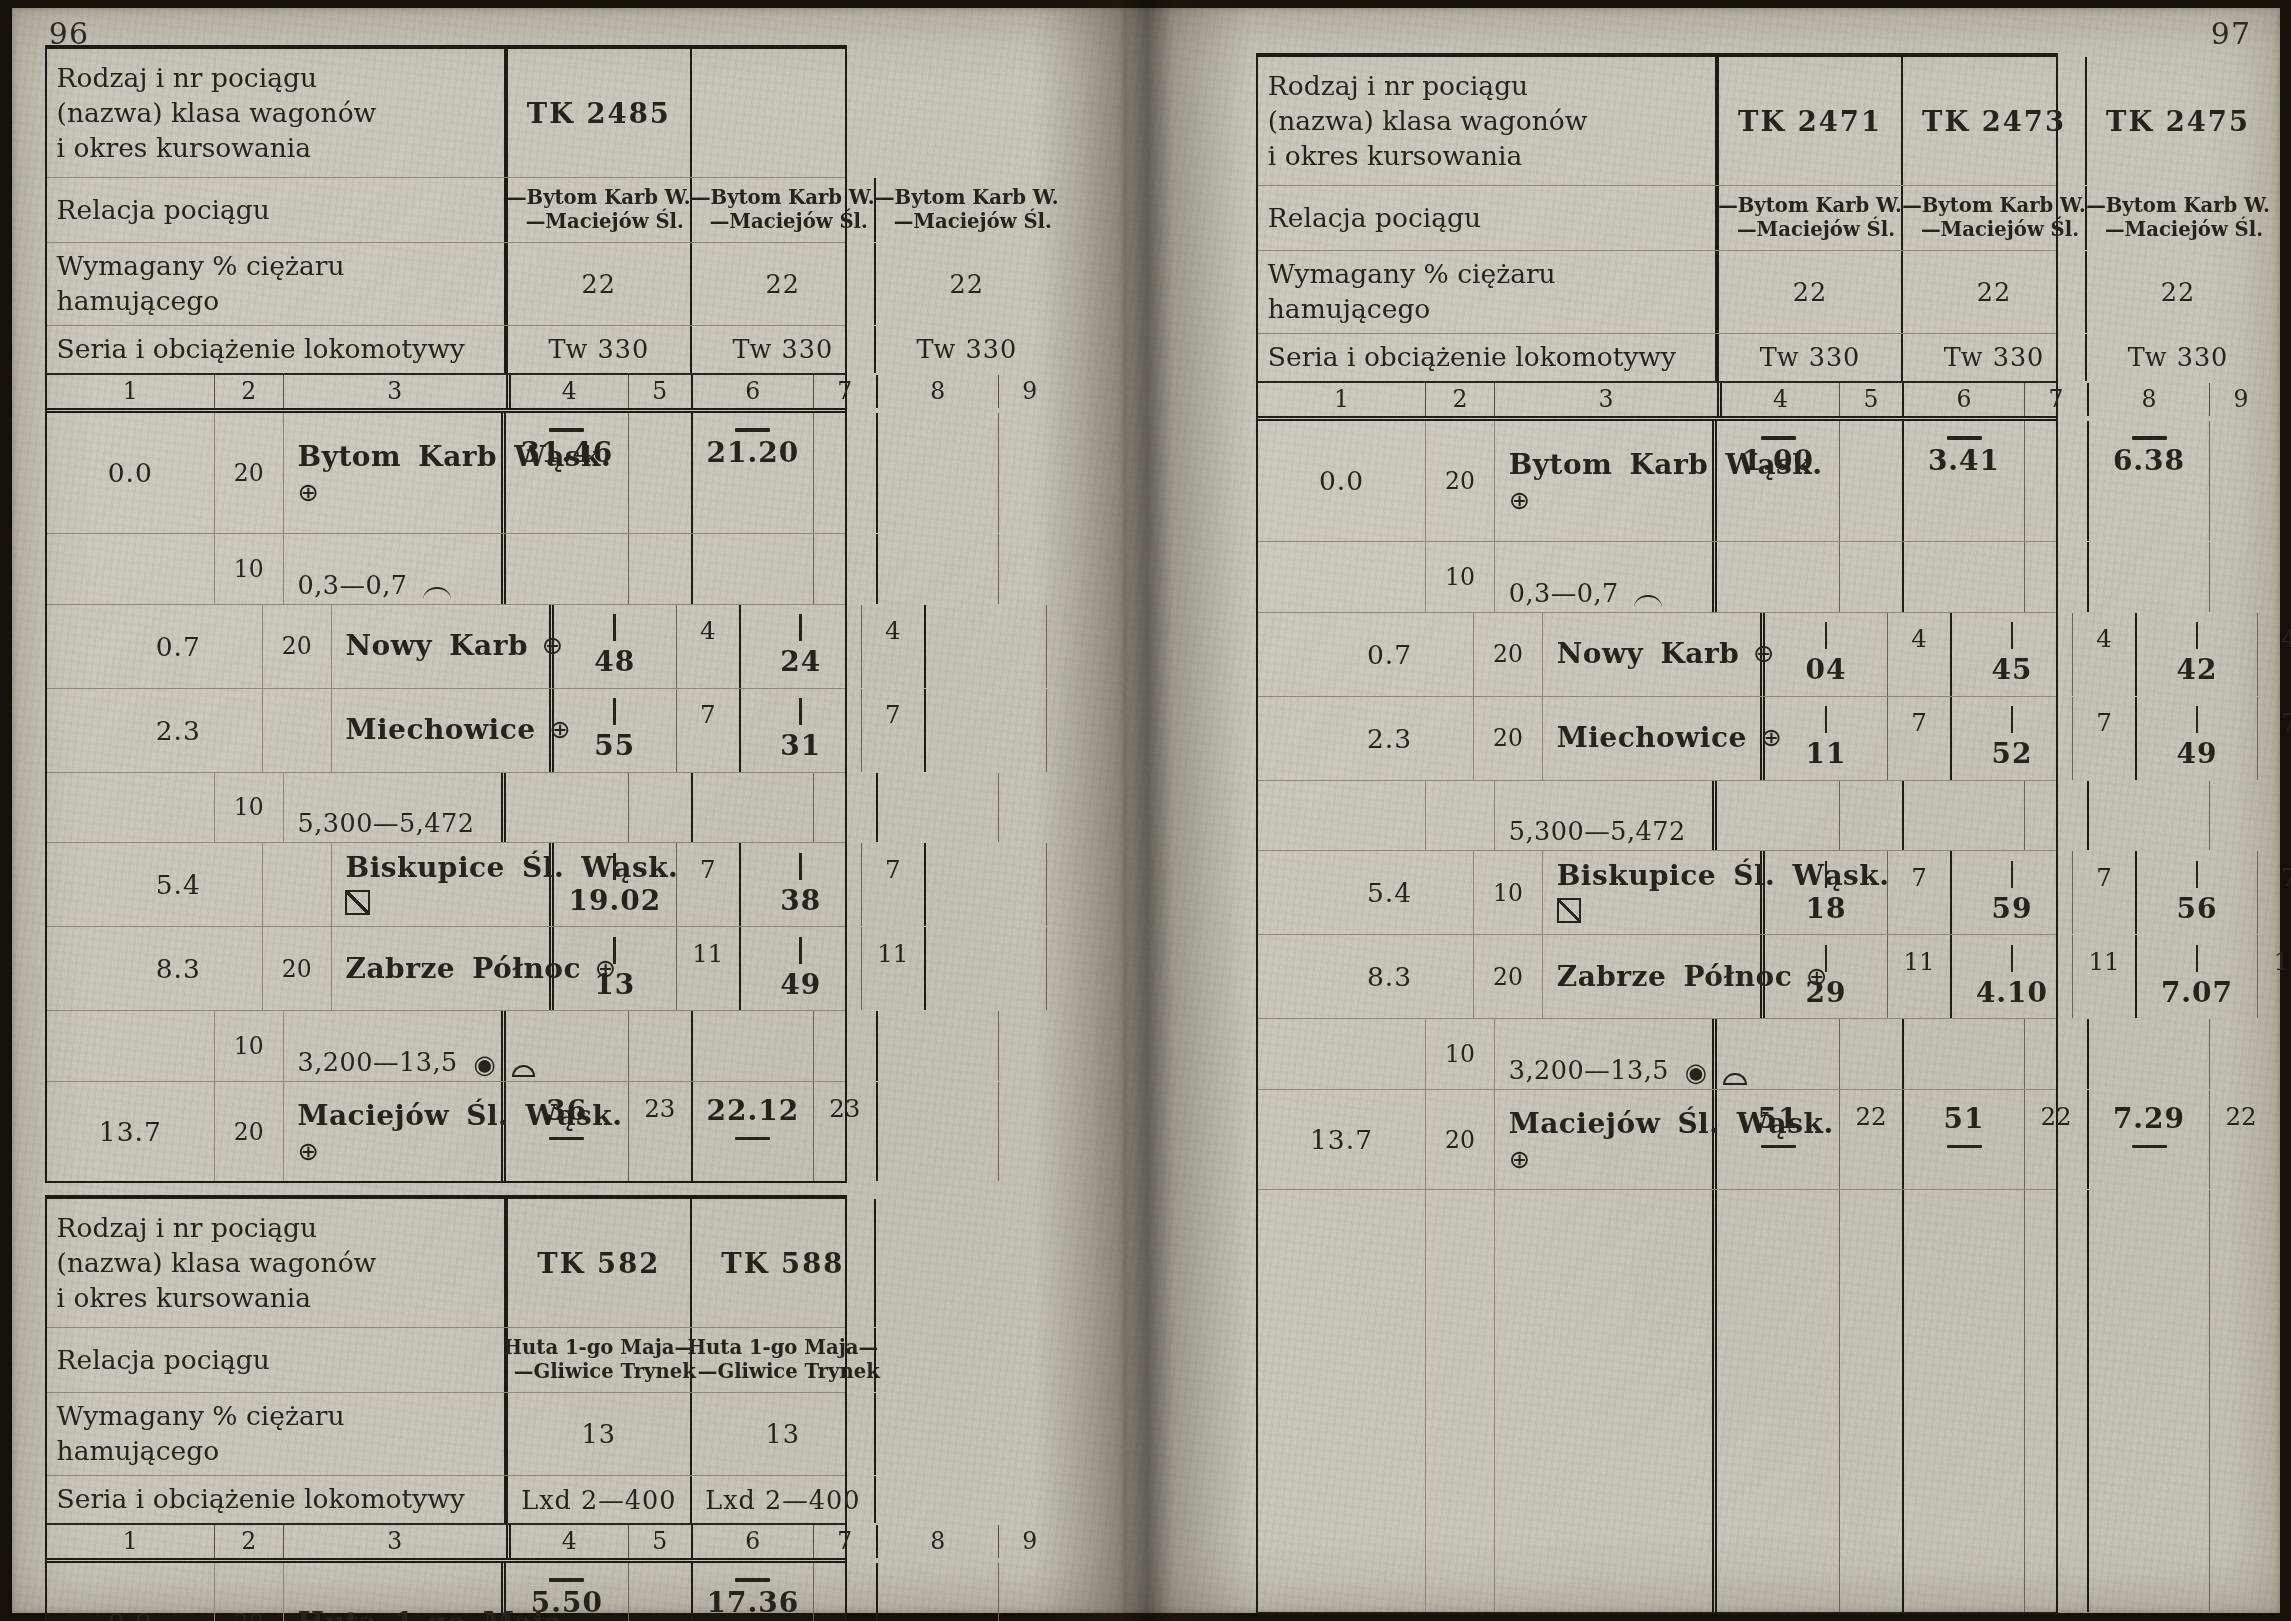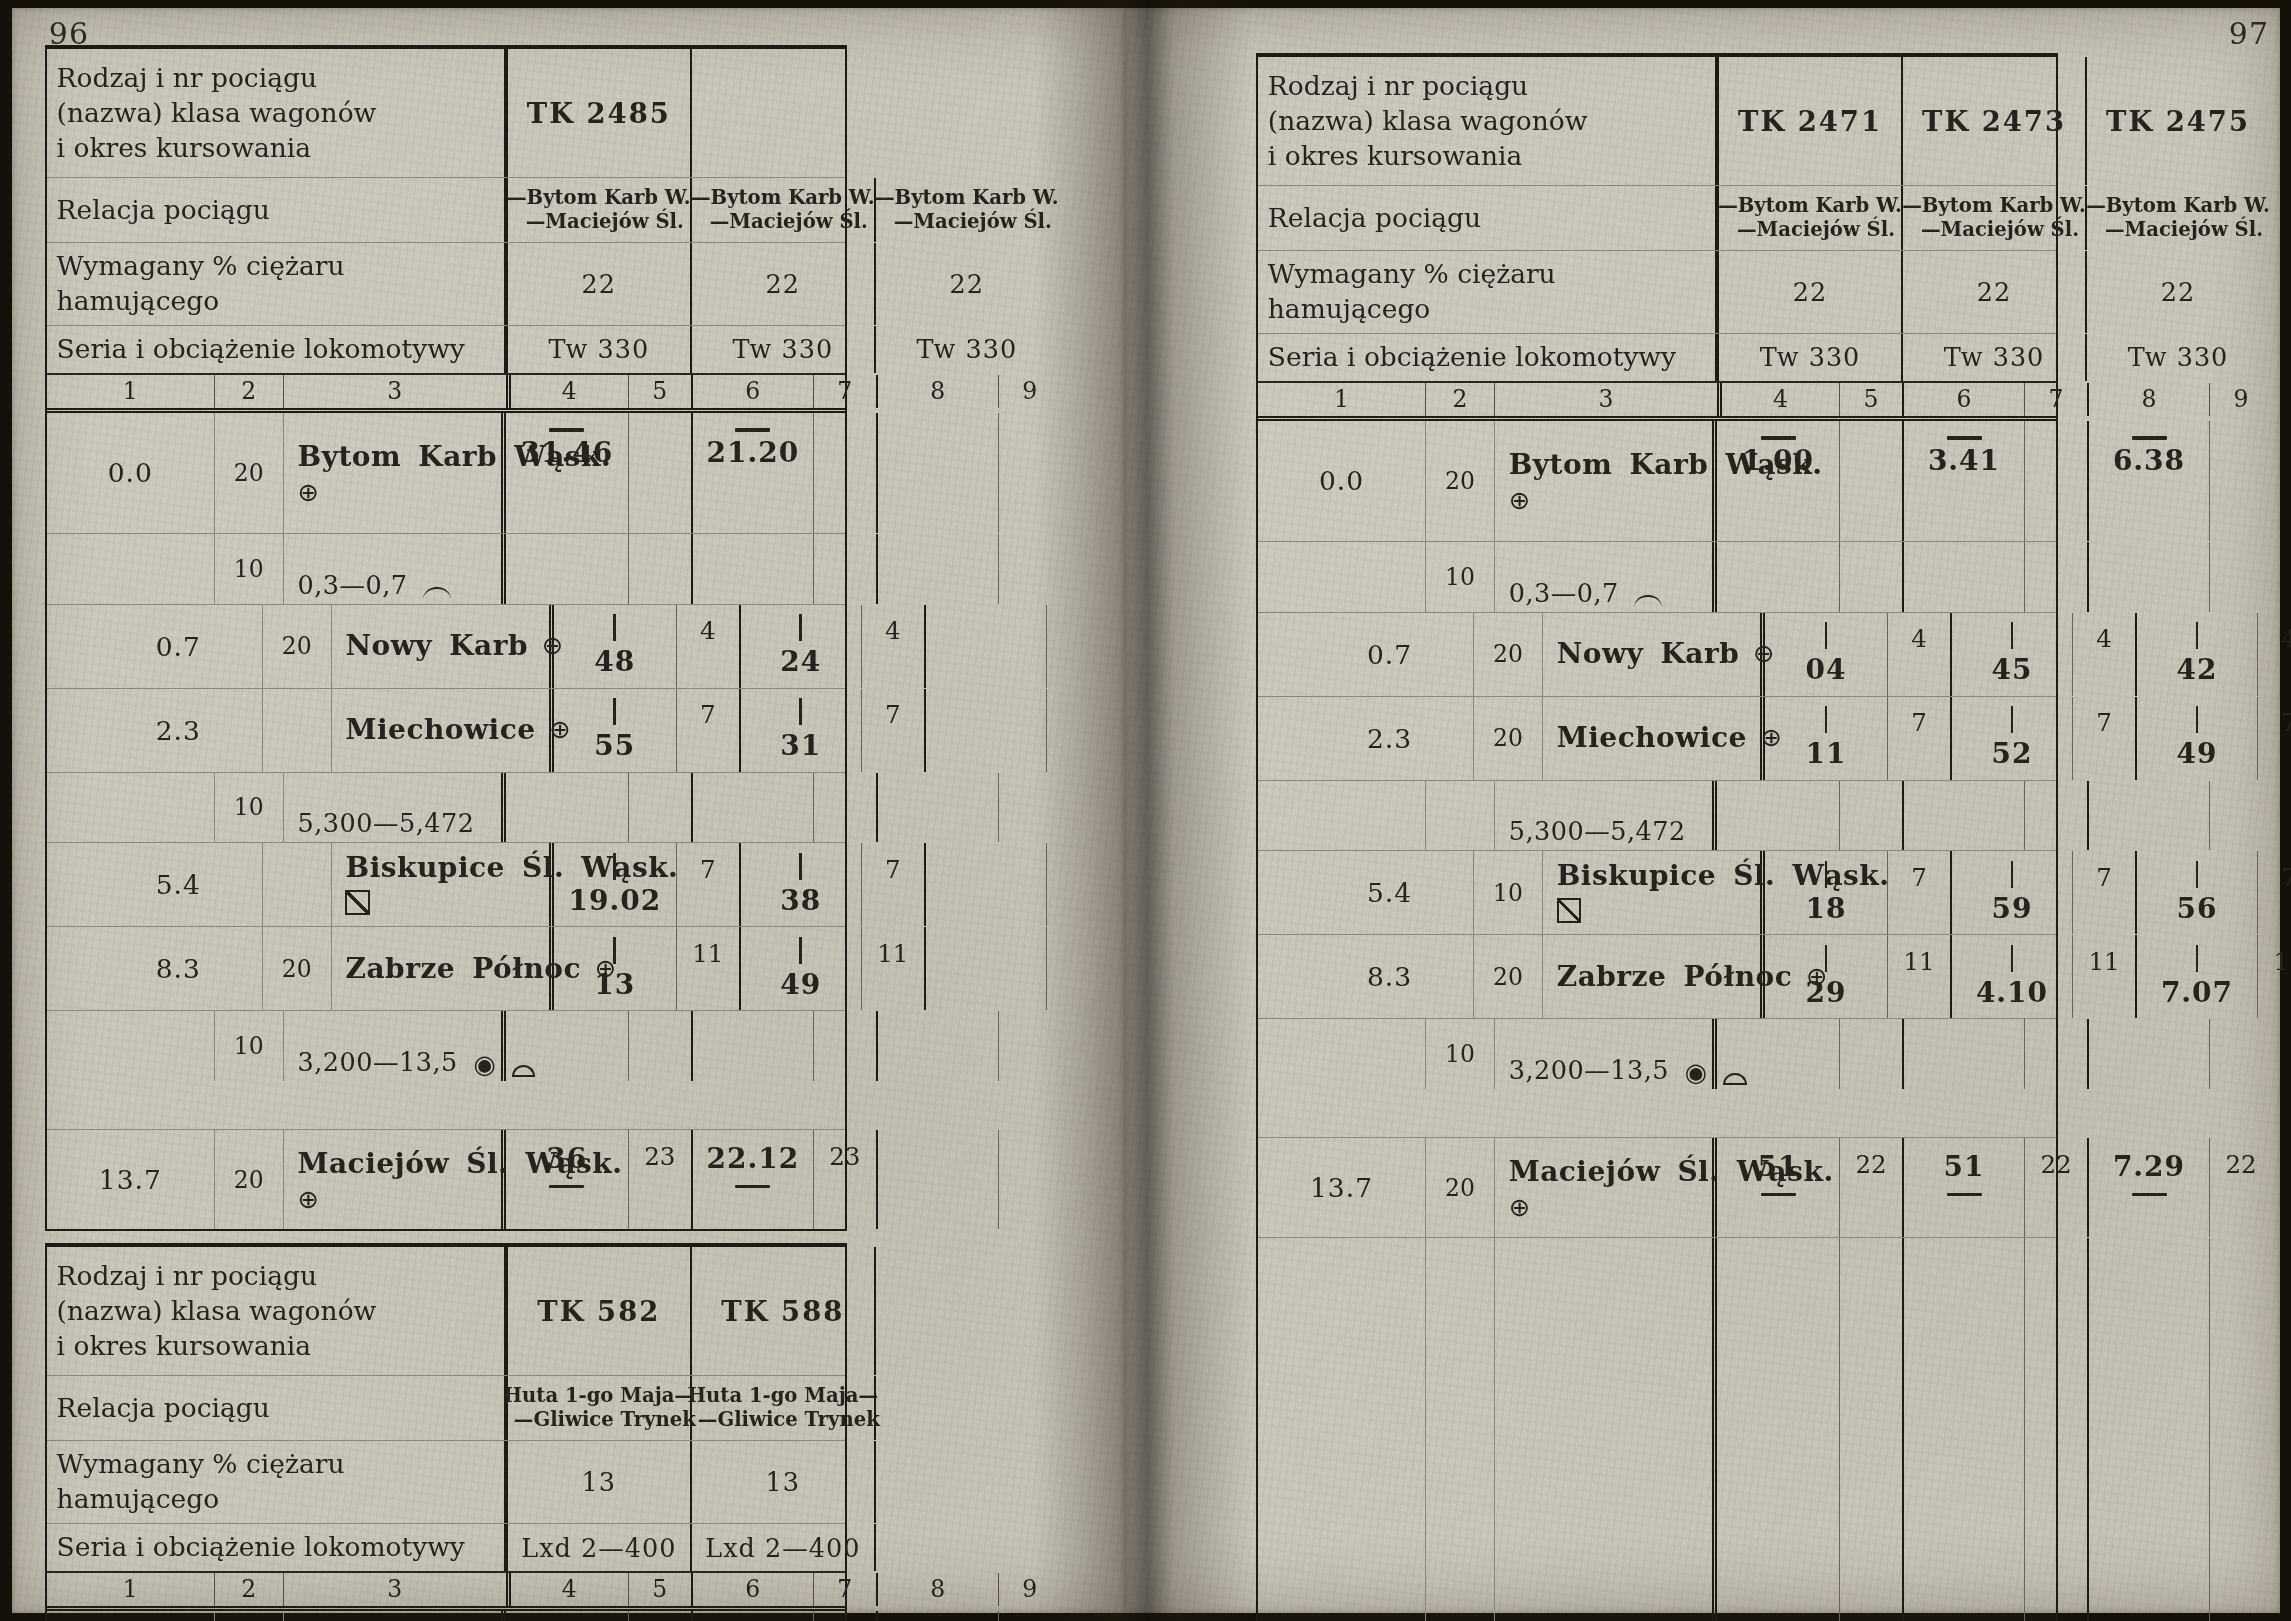--- a/index.html
+++ b/index.html
@@ -31,21 +31,21 @@
   .page-left{left:11.8px;width:1113px;}
   .page-right{left:1125px;width:1155px;}
   .gutter{
     position:absolute;top:0;left:1033px;width:220px;height:1621px;z-index:6;
     background:linear-gradient(to right, rgba(0,0,0,0) 0%, rgba(45,36,26,.30) 40%,
       rgba(18,14,9,.52) 52%, rgba(45,36,26,.26) 64%, rgba(0,0,0,0) 100%);
     pointer-events:none;
   }
   .pagenum{position:absolute;top:7.8px;font-size:30px;letter-spacing:1px;color:#2c2822;}
   .pagenum.pn-left{left:37px;}
-  .pagenum.pn-right{right:11px;}
+  .pagenum.pn-right{right:29px;}
   .content-left{padding:37px 0 0 33px;}
   .content-right{padding:45px 0 0 131px;}
   .mt{margin-top:11.8px;}
   .footer{width:1012px;text-align:center;font-size:19px;letter-spacing:1px;margin-top:15.7px;color:#2c2822;}
 
   
   .ttable{width:802px;border:2.9px solid var(--dk);border-top-width:4.9px;background:rgba(255,255,255,.02);}
   .hrow{display:grid;grid-template-columns:459px 184px 184px 184px;}
   .hrow.h2,.hrow.h3,.hrow.h4{border-top:1px solid var(--lt);}
   .hcell{padding:5.9px 9.8px;}
@@ -63,21 +63,21 @@
   .cnrow{display:grid;grid-template-columns:167px 69px 223px 122px 63px 122px 63px 122px 63px;border-top:2px solid #2a251e;min-height:35px;}
   .cn{display:flex;align-items:center;justify-content:center;font-size:23.5px;border-left:1.5px solid #55503f;}
   .cn.c0{border-left:none;}
   .cn.c3{border-left:5.9px double var(--dk);}
   .cn.c5,.cn.c7{border-left:2.5px solid var(--dk);}
   .tbody{border-top:5.9px double var(--dk);}
   .trow{display:grid;grid-template-columns:167px 69px 223px 122px 63px 122px 63px 122px 63px;}
   .trow + .trow{border-top:1px solid var(--lt);}
   .trow.origin{min-height:120px;}
   .trow.mid{min-height:84px;padding-left:48px;}
-  .trow.terminus{min-height:100px;margin-top:48px;}
+  .trow.terminus{min-height:100px;}
   .trow.note{min-height:41px;}
   .trow.spacer{min-height:423px;}
   .bcell{display:flex;flex-direction:column;align-items:center;justify-content:center;padding:3.9px 3.9px;}
   .bcell.sp{border-left:1px solid var(--lt);font-size:23.5px;}
   .bcell.station{border-left:1px solid var(--lt);border-right:5.9px double var(--dk);align-items:flex-start;padding-left:13.7px;}
   .bcell.km{font-size:26.5px;letter-spacing:1px;}
   .bcell.time{justify-content:flex-start;padding-top:7.8px;}
   .bcell.time.t1,.bcell.time.t2{border-left:2.5px solid var(--dk);}
   .bcell.stop{border-left:1.5px solid #6a6458;justify-content:flex-start;padding-top:11.8px;font-size:24.5px;}
   .st-name{font-weight:700;font-size:28px;letter-spacing:0.5px;word-spacing:6.9px;line-height:1.2;display:flex;align-items:center;gap:13.7px;white-space:nowrap;}

